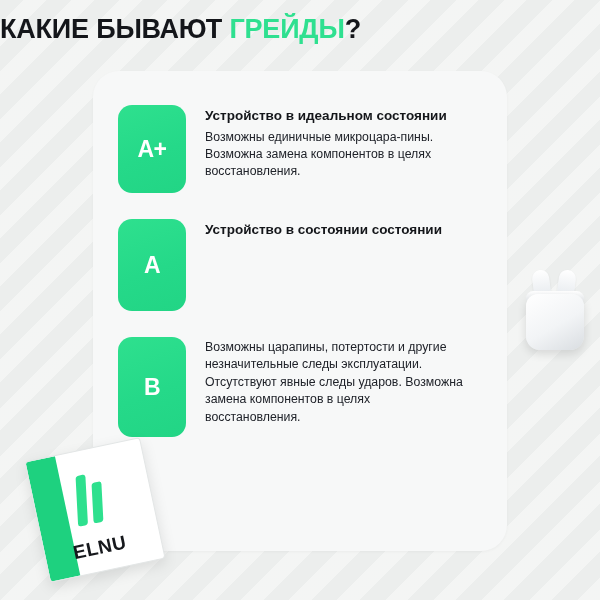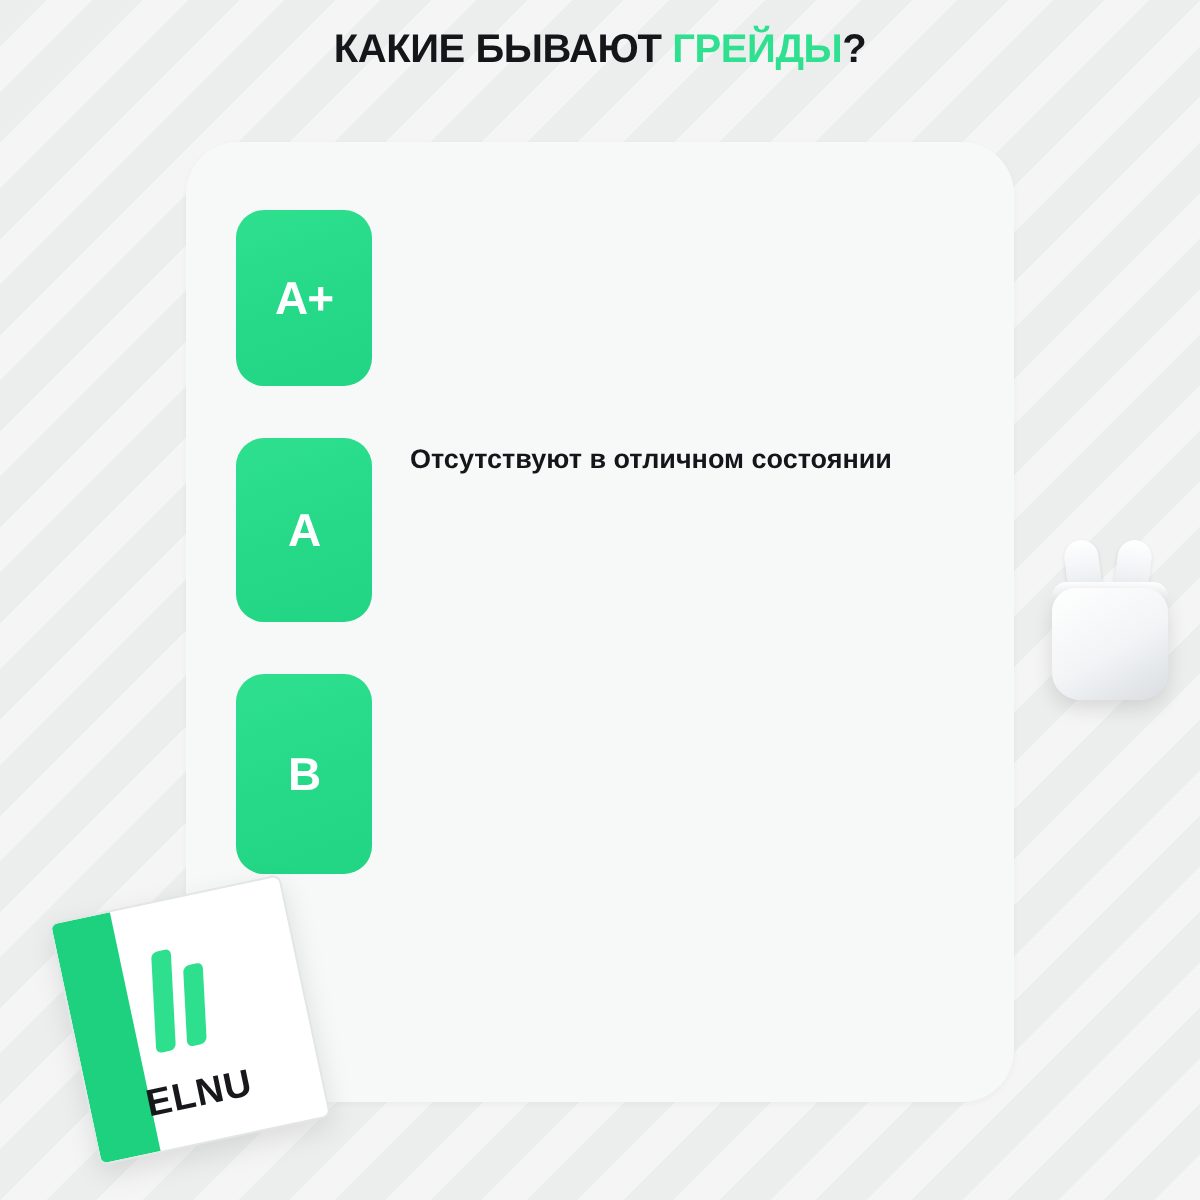--- a/index.html
+++ b/index.html
@@ -23,22 +23,21 @@
       rgba(255,255,255,0.55) 16px,
       rgba(0,0,0,0.0) 16px,
       rgba(0,0,0,0.0) 34px
     );
     opacity: 0.75;
     pointer-events: none;
   }
   .title {
     position: absolute;
     top: 14px; left: 0; right: 0;
-    text-align: center;
-    font-size: 20px;
+    font-size: 27px;
     font-weight: bold;
     letter-spacing: -0.2px;
     color: #14161a;
     white-space: nowrap;
   }
   .title .accent { color: #2fe090; }
   .title .q { color: #14161a; }
 
   .card {
     position: absolute;
@@ -183,32 +182,37 @@
   <div class="title">
     <span>КАКИЕ БЫВАЮТ </span><span class="accent">ГРЕЙДЫ</span><span class="q">?</span>
   </div>
 
   <div class="card"></div>
 
   <div class="rows">
 
     <div class="row aplus">
       <div class="grade-badge">A+</div>
+      <div class="row-text">
+        <div class="row-title">Устройство в идеальном состоянии</div>
+        <div class="row-desc">Возможны единичные микроцара-пины. Возможна замена компонентов в целях восстановления.</div>
+      </div>
     </div>
 
     <div class="row a">
       <div class="grade-badge">A</div>
       <div class="row-text">
-        <div class="row-title">Отсутствуют в отличном состоянии</div>
+        <div class="row-title">Устройство в состоянии состоянии</div>
       </div>
     </div>
 
     <div class="row b">
       <div class="grade-badge">B</div>
       <div class="row-text">
+        <div class="row-desc">Возможны царапины, потертости и другие незначительные следы эксплуатации. Отсутствуют явные следы ударов. Возможна замена компонентов в целях восстановления.</div>
       </div>
     </div>
 
   </div>
 
   <div class="airpods">
     <div class="ap-bud left"></div>
     <div class="ap-bud right"></div>
     <div class="ap-lid"></div>
     <div class="ap-case"></div>

